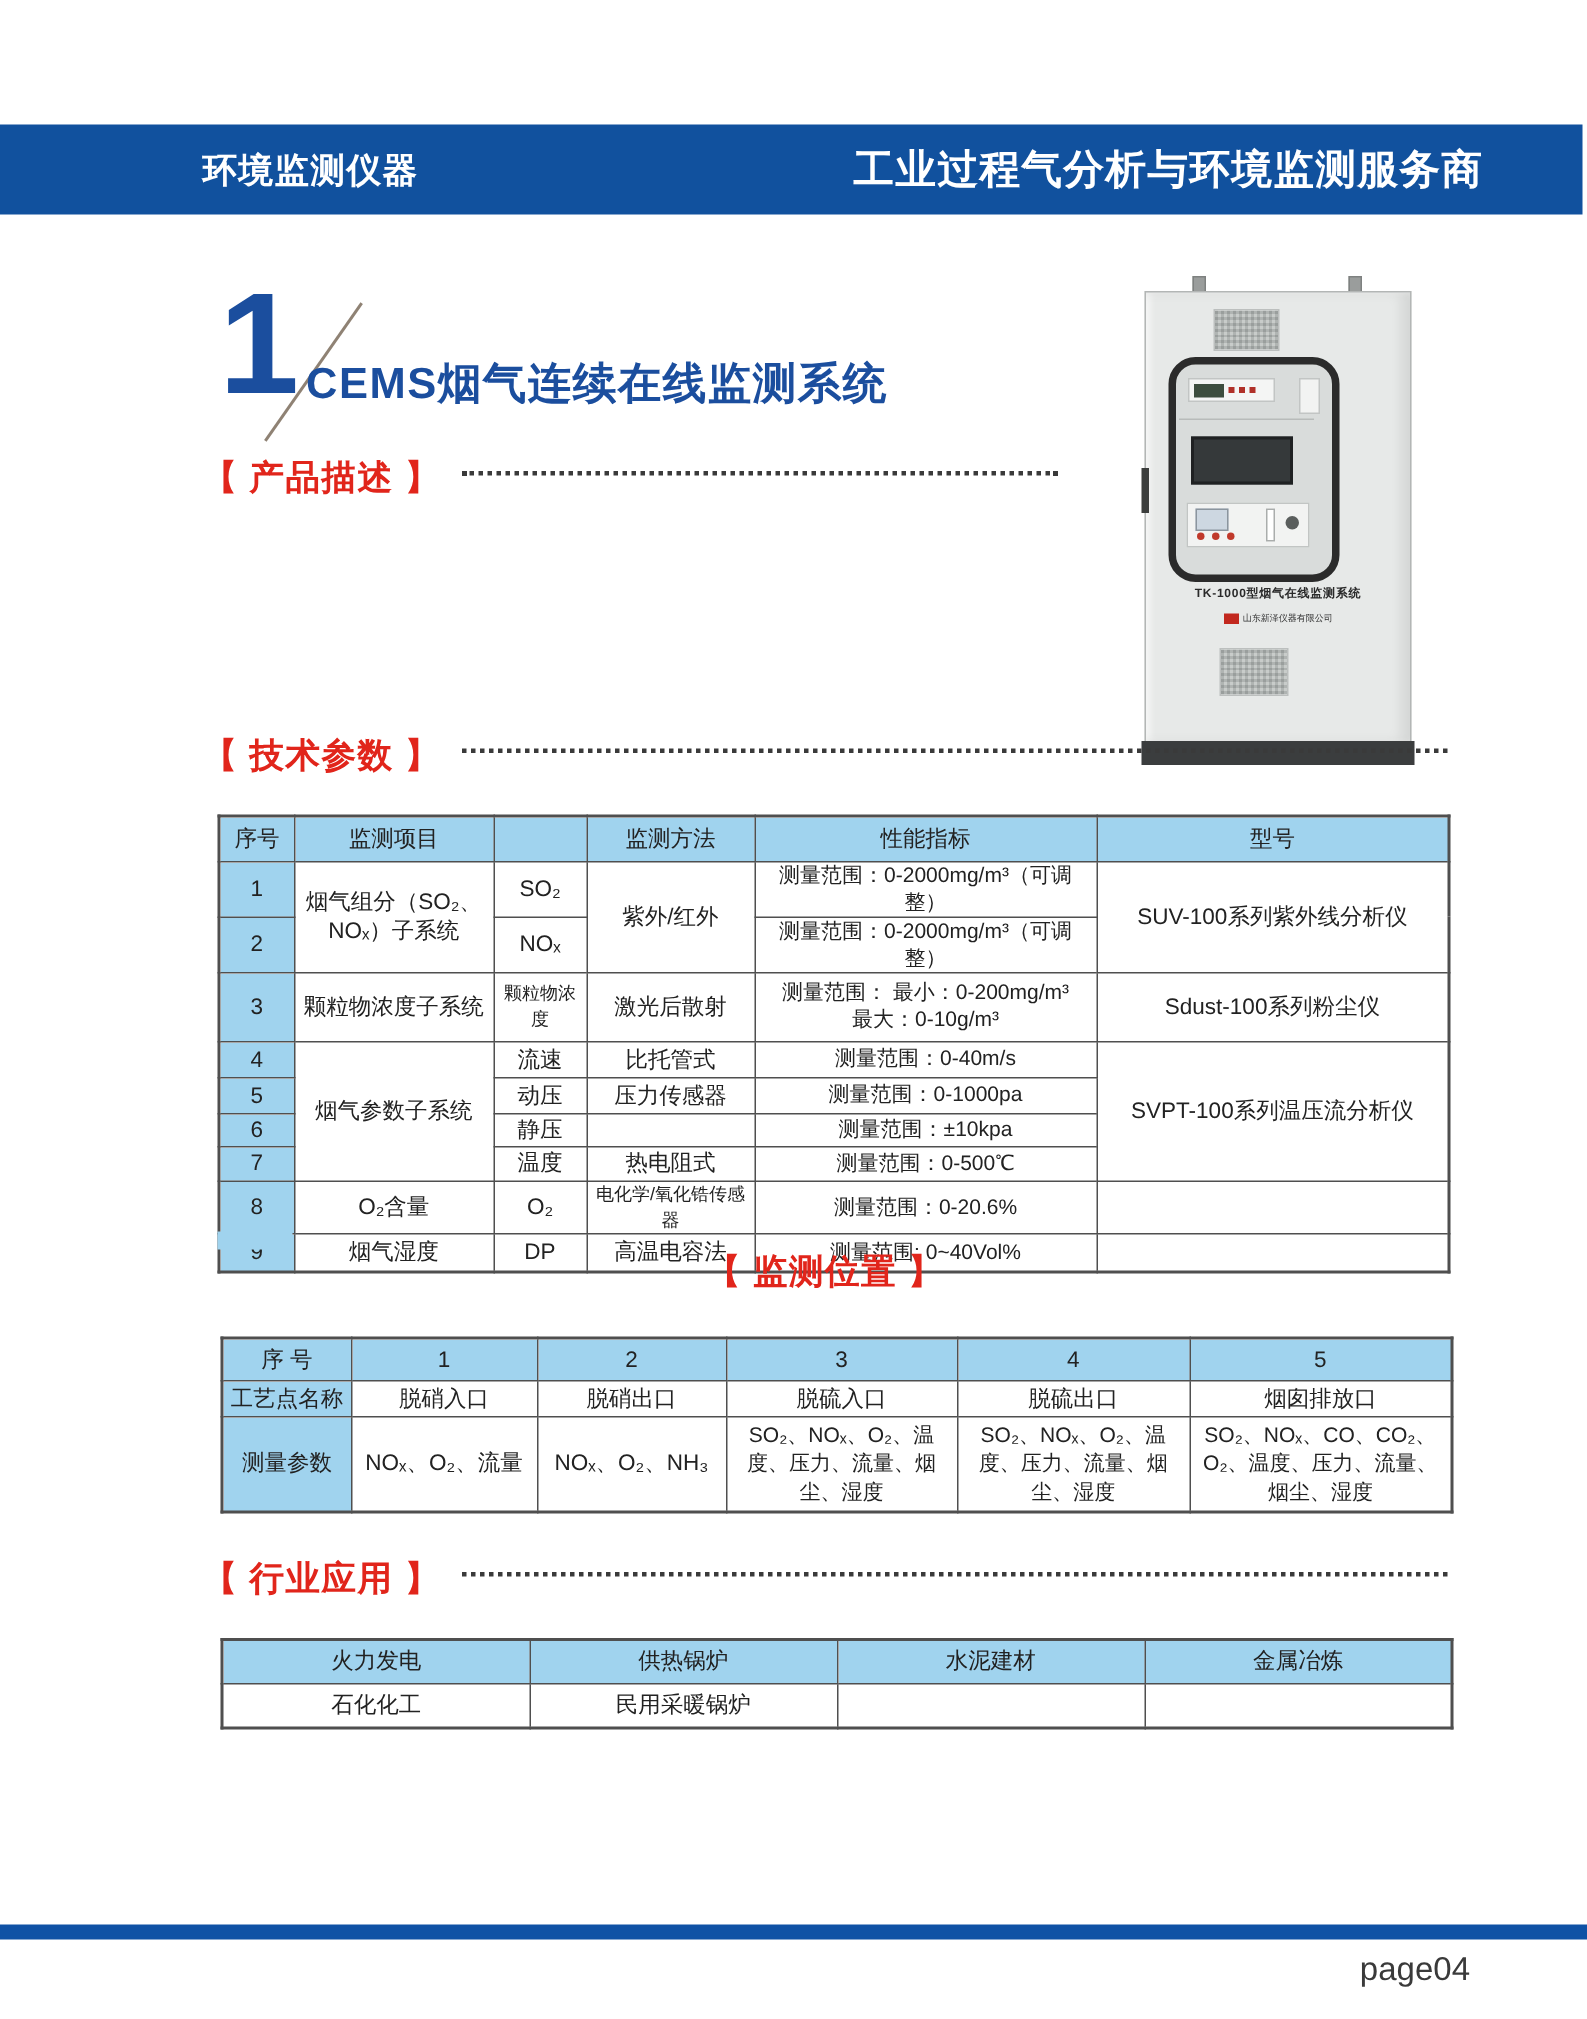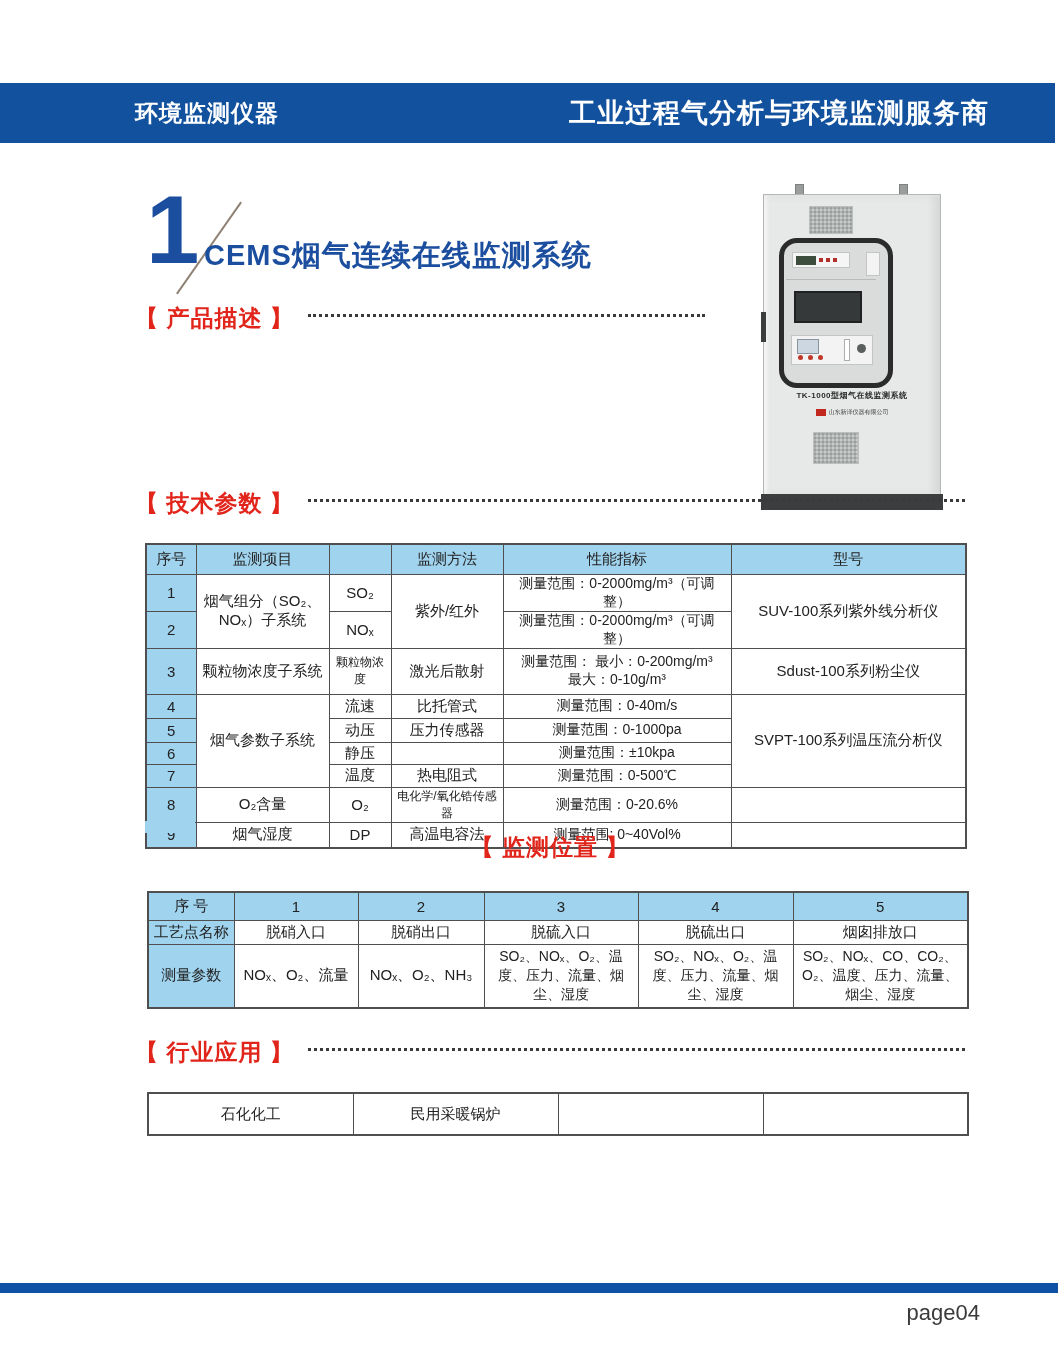--- a/index.html
+++ b/index.html
@@ -273,21 +273,27 @@
   </div>
 
   <table class="ind-table">
     <colgroup>
         <col style="width:205px">
         <col style="width:205px">
         <col style="width:205px">
         <col style="width:205px">
       </colgroup>
     <tbody>
-    <tr style="height:42px">
+        <tr style="height:29px">
+      <th class="blue">火力发电</th>
+      <th class="blue">供热锅炉</th>
+      <th class="blue">水泥建材</th>
+      <th class="blue">金属冶炼</th>
+    </tr>
+    <tr style="height:30px">
       <td>石化化工</td>
       <td>民用采暖锅炉</td>
       <td></td>
       <td></td>
     </tr>
   </tbody>
     </table>
 
   <div class="bottom-line"></div>
   <div class="page-num">page04</div>

